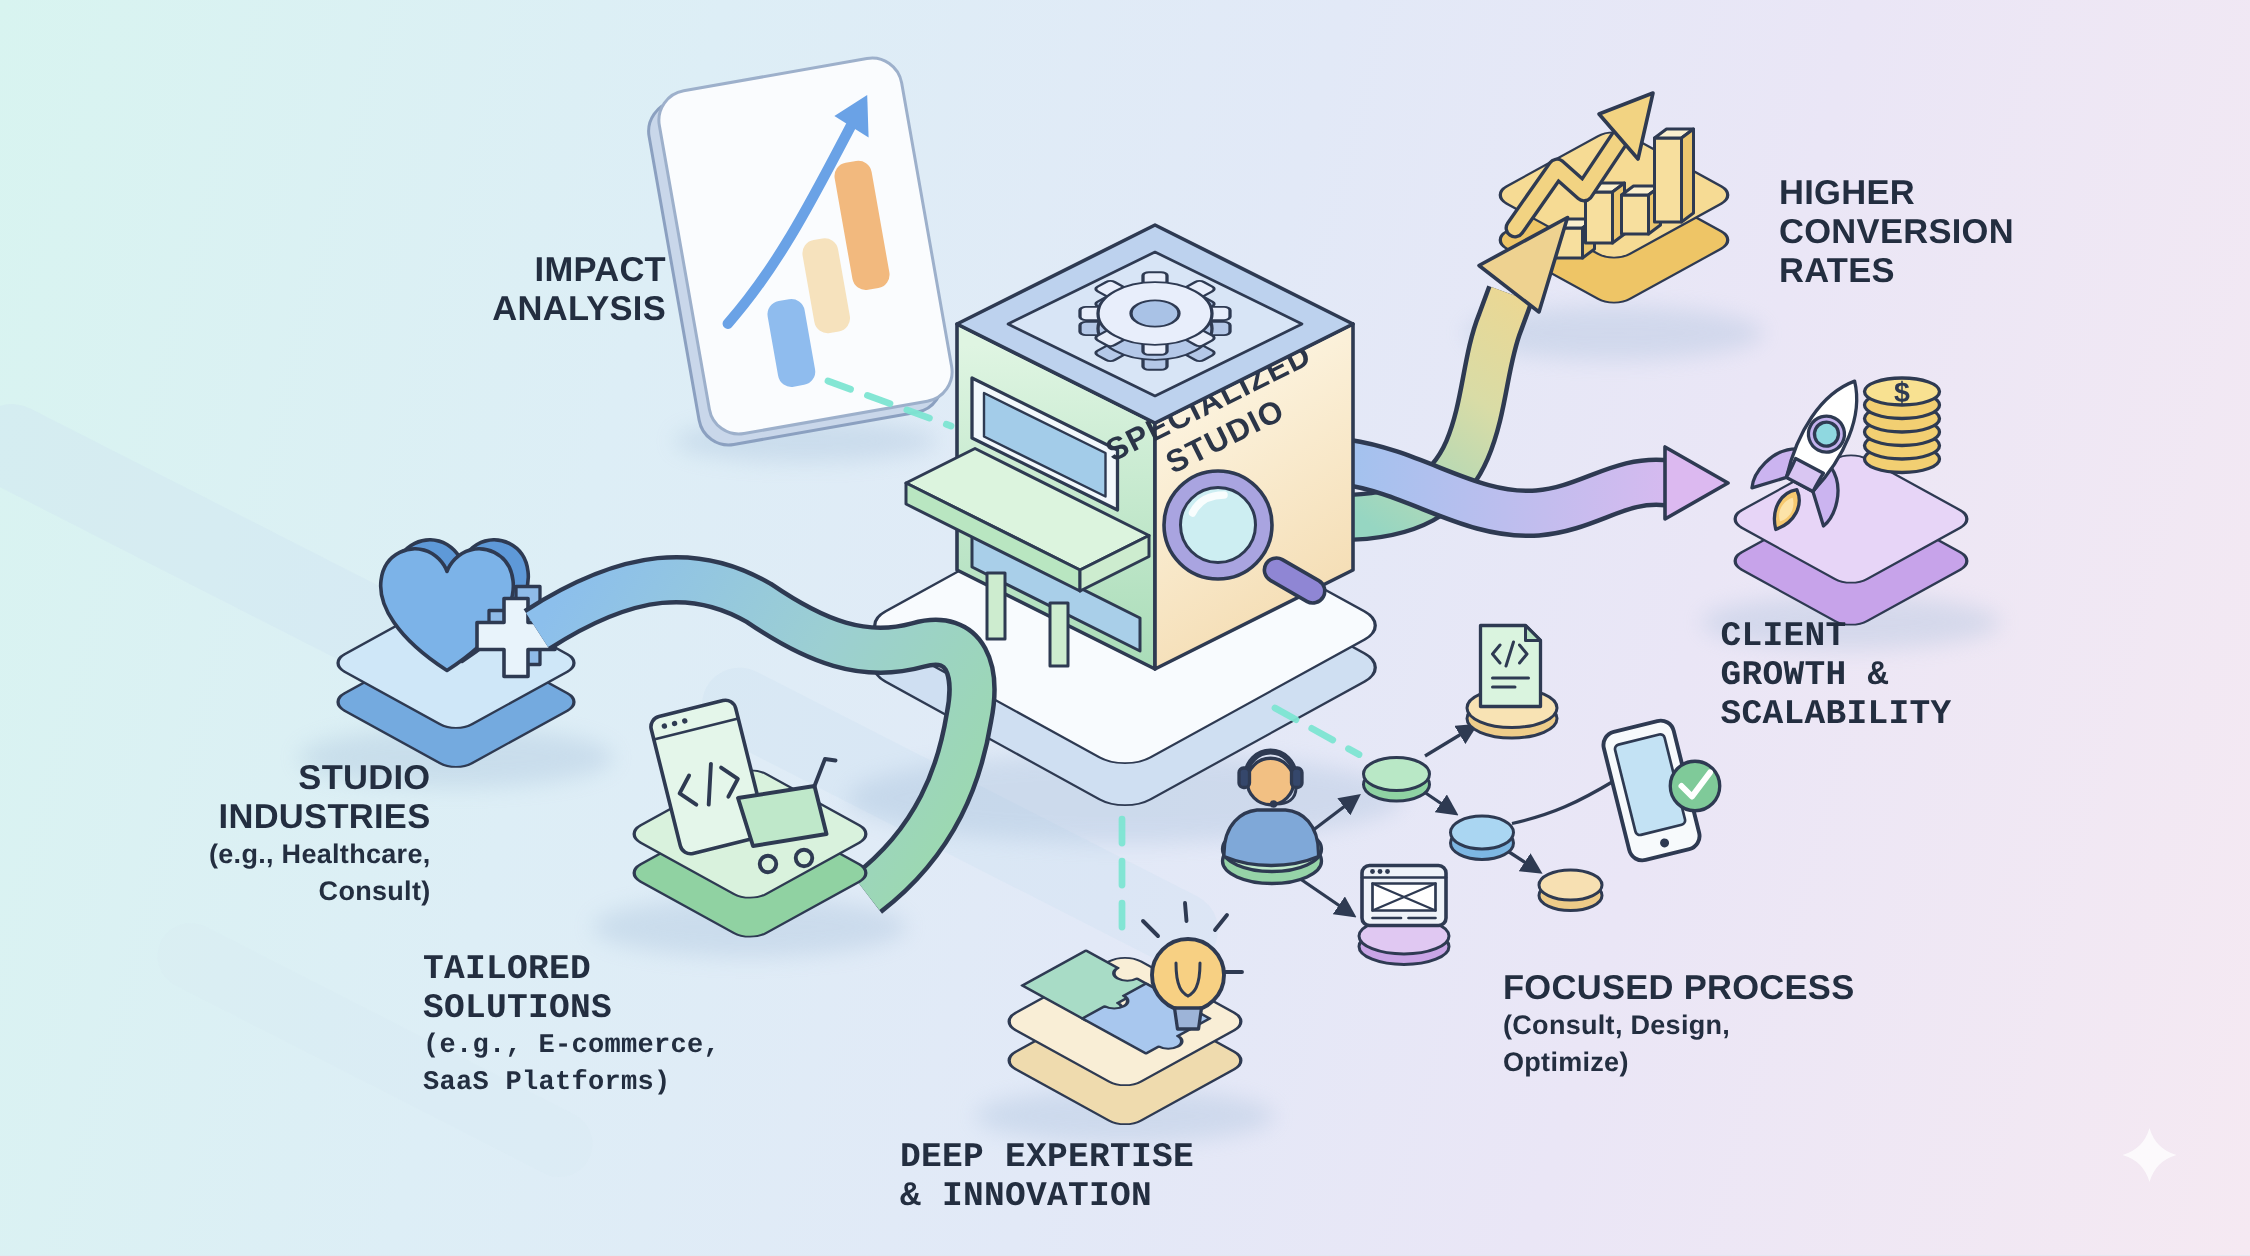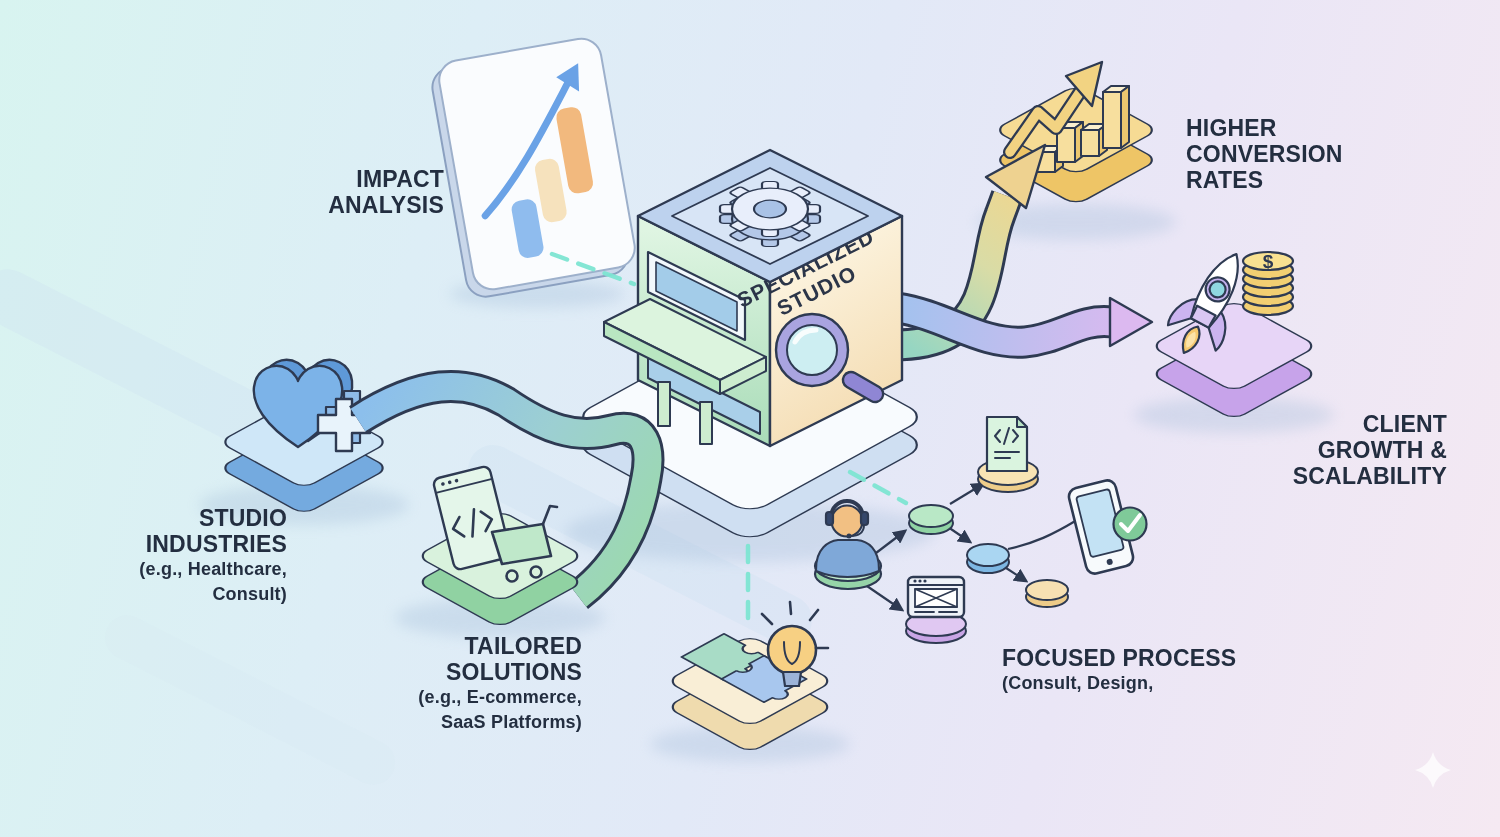--- a/index.html
+++ b/index.html
@@ -5,21 +5,21 @@
   html,body{margin:0;padding:0;background:#dfe9f2;}
   .stage{
     position:relative;width:1500px;height:837px;overflow:hidden;
     background:linear-gradient(105deg,#d8f4f0 0%,#ddeef6 28%,#e2e9f7 52%,#eae6f6 72%,#f5e9f2 100%);
     font-family:"Liberation Sans", sans-serif;
   }
   .stage svg{position:absolute;left:0;top:0;}
   .lbl{position:absolute;color:#232e40;font-weight:700;font-size:23px;line-height:26px;letter-spacing:.2px;z-index:5;}
   .lbl .sub{font-weight:600;font-size:18px;line-height:25px;}
   .align-r{text-align:right;}
-  .align-c{text-align:right;}
+  .align-c{text-align:left;font-family:Liberation Mono, monospace;}
   .o{stroke:#2e3a52;stroke-linejoin:round;stroke-linecap:round;}
   text{font-family:"Liberation Sans", sans-serif;}
 </style>
 </head>
 <body>
 
 <div class="stage">
 <svg width="1500" height="837" viewBox="0 0 1500 837">
   <defs>
     <marker id="ah" viewBox="0 0 10 10" refX="8" refY="5" markerWidth="6.5" markerHeight="6.5" orient="auto">
@@ -453,17 +453,22 @@
     <div>INDUSTRIES</div>
     <div class="sub">(e.g., Healthcare,</div>
     <div class="sub">Consult)</div>
   </div>
   <div class="lbl align-c" style="left:282px;top:633px;width:300px">
     <div>TAILORED</div>
     <div>SOLUTIONS</div>
     <div class="sub">(e.g., E-commerce,</div>
     <div class="sub">SaaS Platforms)</div>
   </div>
+  <div class="lbl align-c" style="left:600px;top:758px;width:300px">
+    <div>DEEP EXPERTISE</div>
+    <div>&amp; INNOVATION</div>
+  </div>
   <div class="lbl" style="left:1002px;top:645px;width:270px">
     <div>FOCUSED PROCESS</div>
     <div class="sub">(Consult, Design,</div>
+    <div class="sub">Optimize)</div>
   </div>
 </div>
 
 </body></html>

